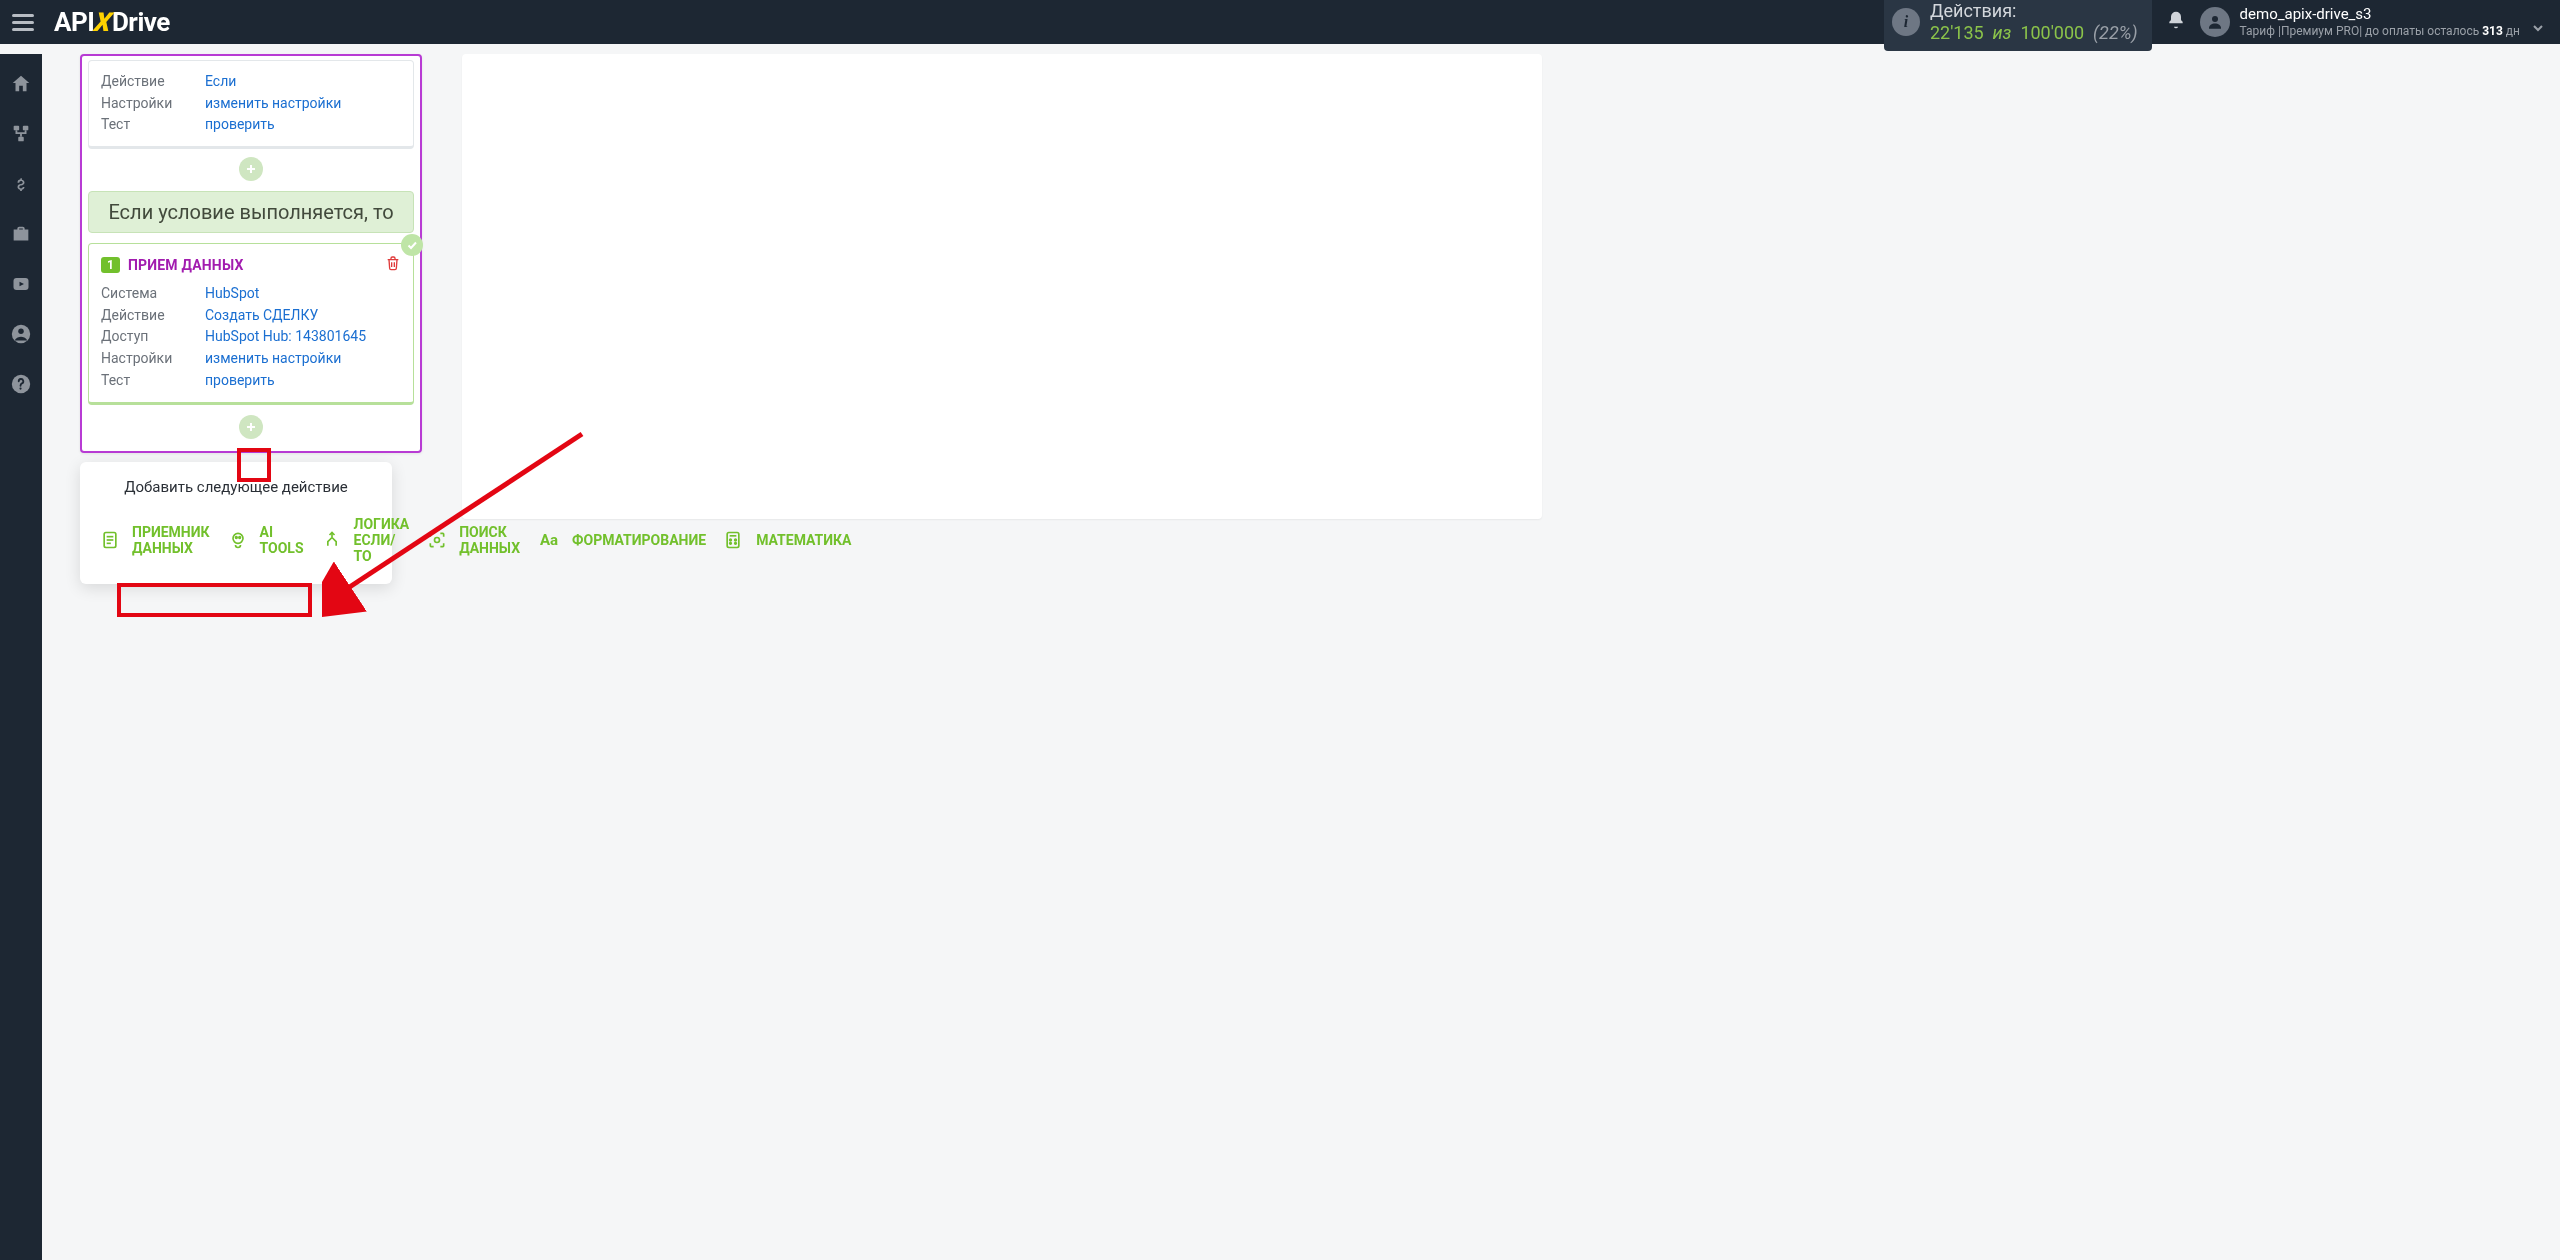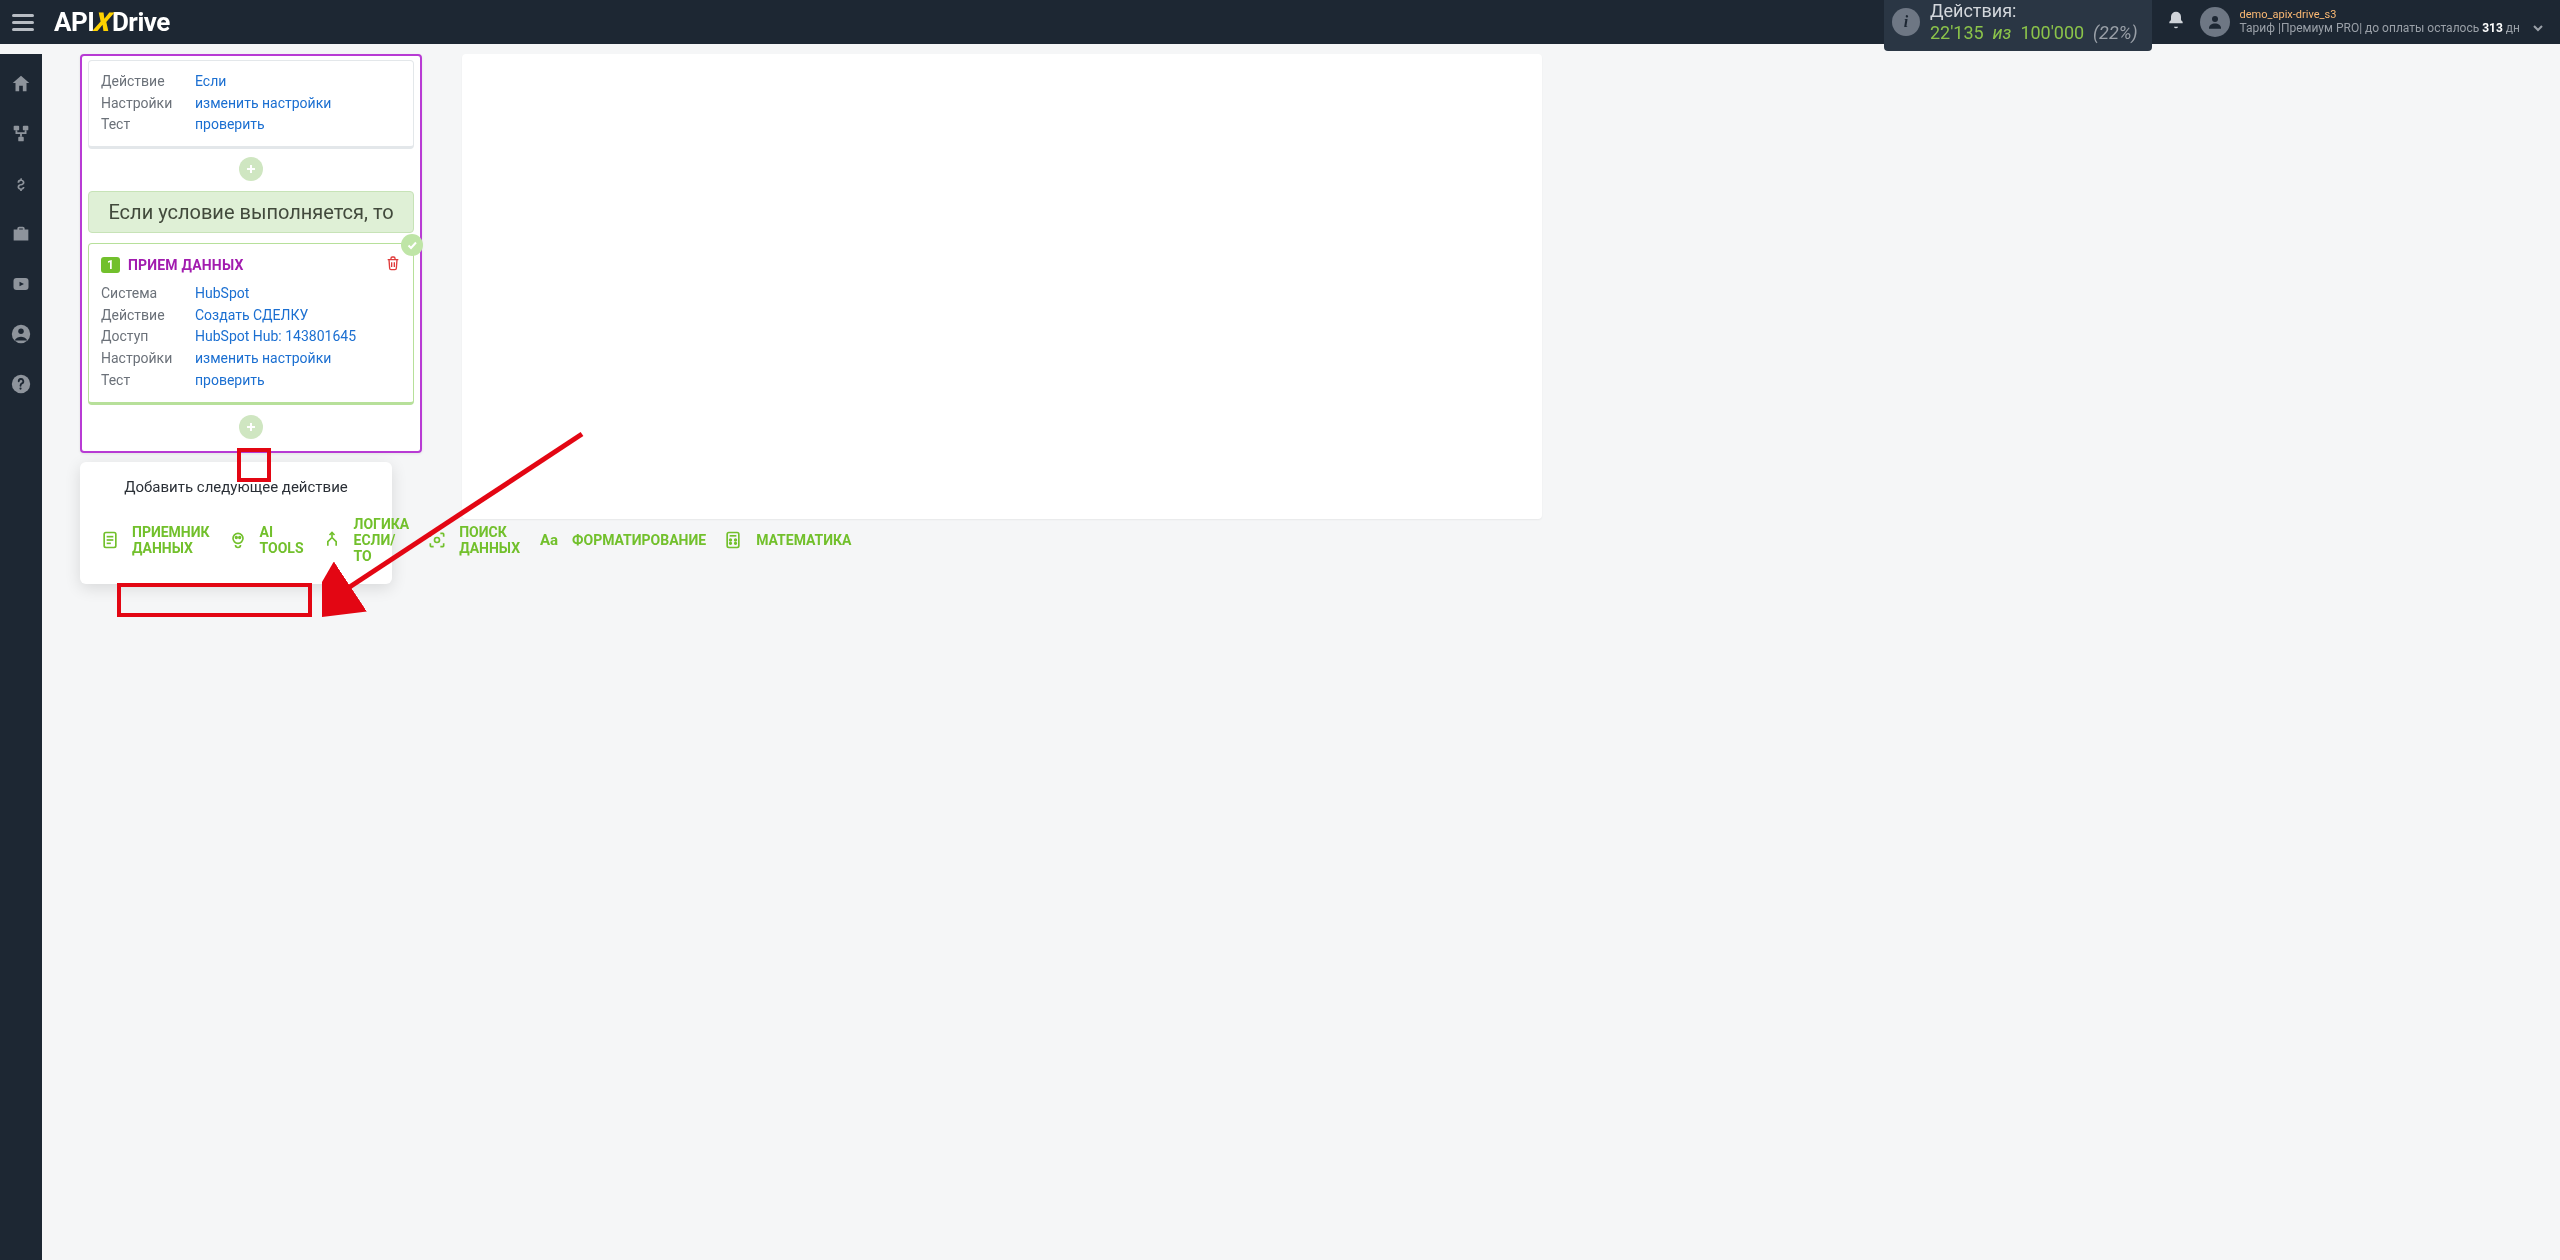--- a/index.html
+++ b/index.html
@@ -16,38 +16,38 @@
 .actions-chip .info-icon { width: 28px; height: 28px; border-radius: 50%; background: #6e7784; display: flex; align-items: center; justify-content: center; color: #1d2733; font-weight: 900; font-style: italic; font-size: 16px; font-family: Georgia,serif;}
 .actions-text { display: flex; flex-direction: column; font-size: 18px; line-height: 1.25; }
 .actions-text .lbl { color: #d3d7dc; }
 .actions-text .row2 { color: #8bc34a; }
 .actions-text .row2 .of { color: #8bc34a; font-style: italic; }
 .actions-text .row2 .pct { color: #9aa0a8; font-style: italic; }
 .bell { cursor: pointer; }
 .user-block { display: flex; align-items: center; gap: 10px; cursor: pointer; padding-right: 30px;}
 .avatar-circle { width: 30px; height: 30px; border-radius: 50%; background: #6e7784; display: flex; align-items: center; justify-content: center; }
 .user-texts { display: flex; flex-direction: column; line-height: 1.25; }
-.user-name { color: #fdba74; font-size: 11px; }
+.user-name { color: #ffffff; font-size: 15px; }
 .user-tariff { color: #9aa0a8; font-size: 12px; }
 .user-tariff .days { color: #fff; font-weight: 700; }
 .caret { position: absolute; right: 14px; top: 20px; cursor: pointer;}
 
 
 .leftbar { position: fixed; top: 54px; left: 0; bottom: 0; width: 42px; background: #1d2733; display: flex; flex-direction: column; align-items: center; padding-top: 18px; gap: 26px; z-index: 90; }
 .leftbar .sb-item { width: 24px; height: 24px; display: flex; align-items: center; justify-content: center; cursor: pointer; }
 
 
 .stage { position: absolute; top: 54px; left: 42px; right: 0; bottom: 0; }
 .colL { position: absolute; left: 38px; top: 0; width: 342px; }
 .colR { position: absolute; left: 420px; right: 18px; top: 0; height: 465px; background: #fff; border-radius: 4px; box-shadow: 0 1px 2px rgba(0,0,0,.06); }
 
 
 .group-purple { border: 2px solid #b83bd4; border-radius: 4px; background: #fff; padding: 4px 6px 12px; box-shadow: 0 1px 3px rgba(0,0,0,.08);}
 .card { background: #fff; border: 1px solid #e3e7ea; border-bottom: 3px solid #e3e7ea; border-radius: 4px; padding: 10px 12px 10px; margin-bottom: 8px; font-size: 14px; }
-.card .row { display: flex; gap: 10px; line-height: 1.55; }
+.card .row { display: flex; gap: 20px; line-height: 1.55; }
 .card .k { width: 84px; color: #6b7179; }
 .card .v { color: #1b6fd1; cursor: pointer; }
 
 .plus-between { width: 24px; height: 24px; border-radius: 50%; background: #cfe6c1; display: flex; align-items: center; justify-content: center; margin: 0 auto 10px; cursor: pointer; }
 .plus-between svg { display:block; }
 
 .condband { background: #dff0d6; border: 1px solid #c7e3b7; color: #424a3c; text-align: center; font-size: 20px; padding: 8px 6px; border-radius: 4px; margin: 0 0 10px; }
 
 .card-green { position: relative; border: 1px solid #b7e09a; border-bottom: 3px solid #b7e09a; }
 .card-head { display: flex; align-items: center; gap: 8px; margin-bottom: 8px; }

